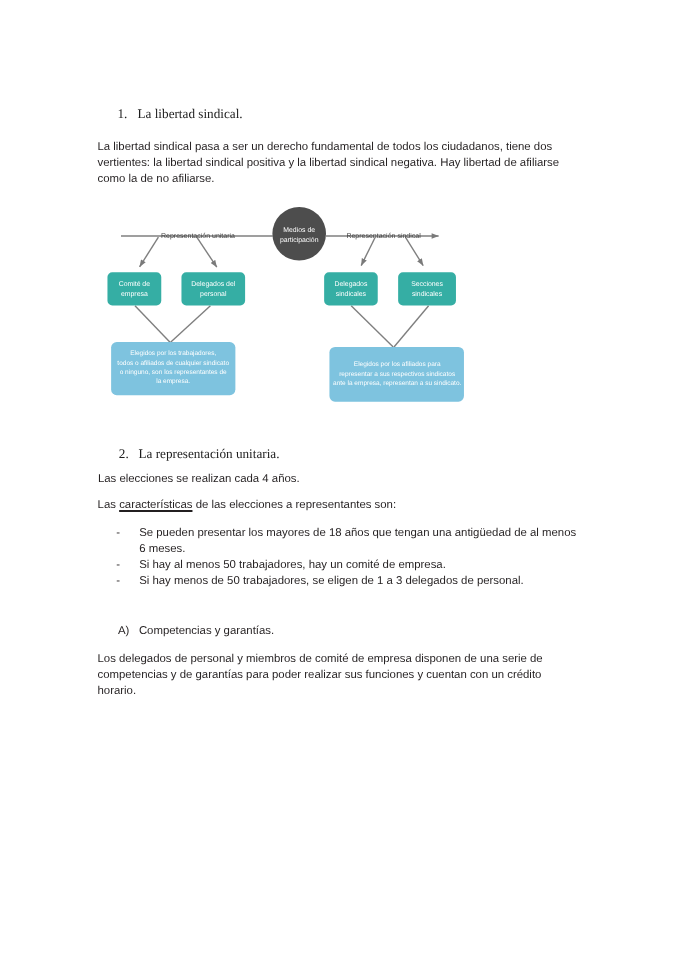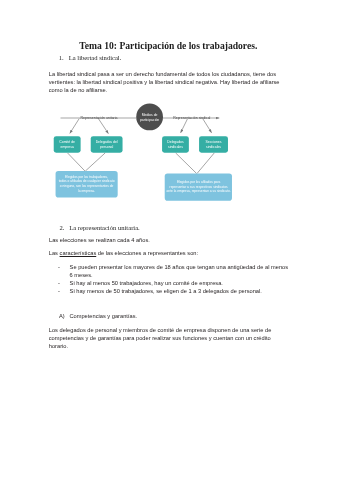--- a/index.html
+++ b/index.html
@@ -28,21 +28,20 @@
   .ctext{fill:#ffffff;font-size:3.45px;text-anchor:middle;}
   .ntext{fill:#ffffff;font-size:3.45px;text-anchor:middle;}
   .btext{fill:#ffffff;font-size:3.25px;text-anchor:middle;}
   .elabel{fill:#3f3f3f;font-size:3.5px;text-anchor:middle;}
 </style>
 </head>
 <body>
 
 <div class="page">
 
-  <div class="abs doc-title">Tema 10: Participación de los trabajadores.</div>
 
   <div class="num" style="left:58.7px;top:53.9px;">1.</div>
   <div class="hd" style="left:68.75px;top:53.9px;">La libertad sindical.</div>
   <p class="para" style="left:48.75px;top:69.6px;width:237px;">La libertad sindical pasa a ser un derecho fundamental de todos los ciudadanos, tiene dos vertientes: la libertad sindical positiva y la libertad sindical negativa. Hay libertad de afiliarse como la de no afiliarse.</p>
 
   <div class="num" style="left:59.4px;top:223.9px;">2.</div>
   <div class="hd" style="left:69.25px;top:223.9px;">La representación unitaria.</div>
   <div class="ln" style="left:48.98px;top:236.5px;">Las elecciones se realizan cada 4 años.</div>
 
   <div class="ln" style="left:48.8px;top:250.3px;"><span>Las </span><span class="u">características</span><span> de las elecciones a representantes son:</span></div>

